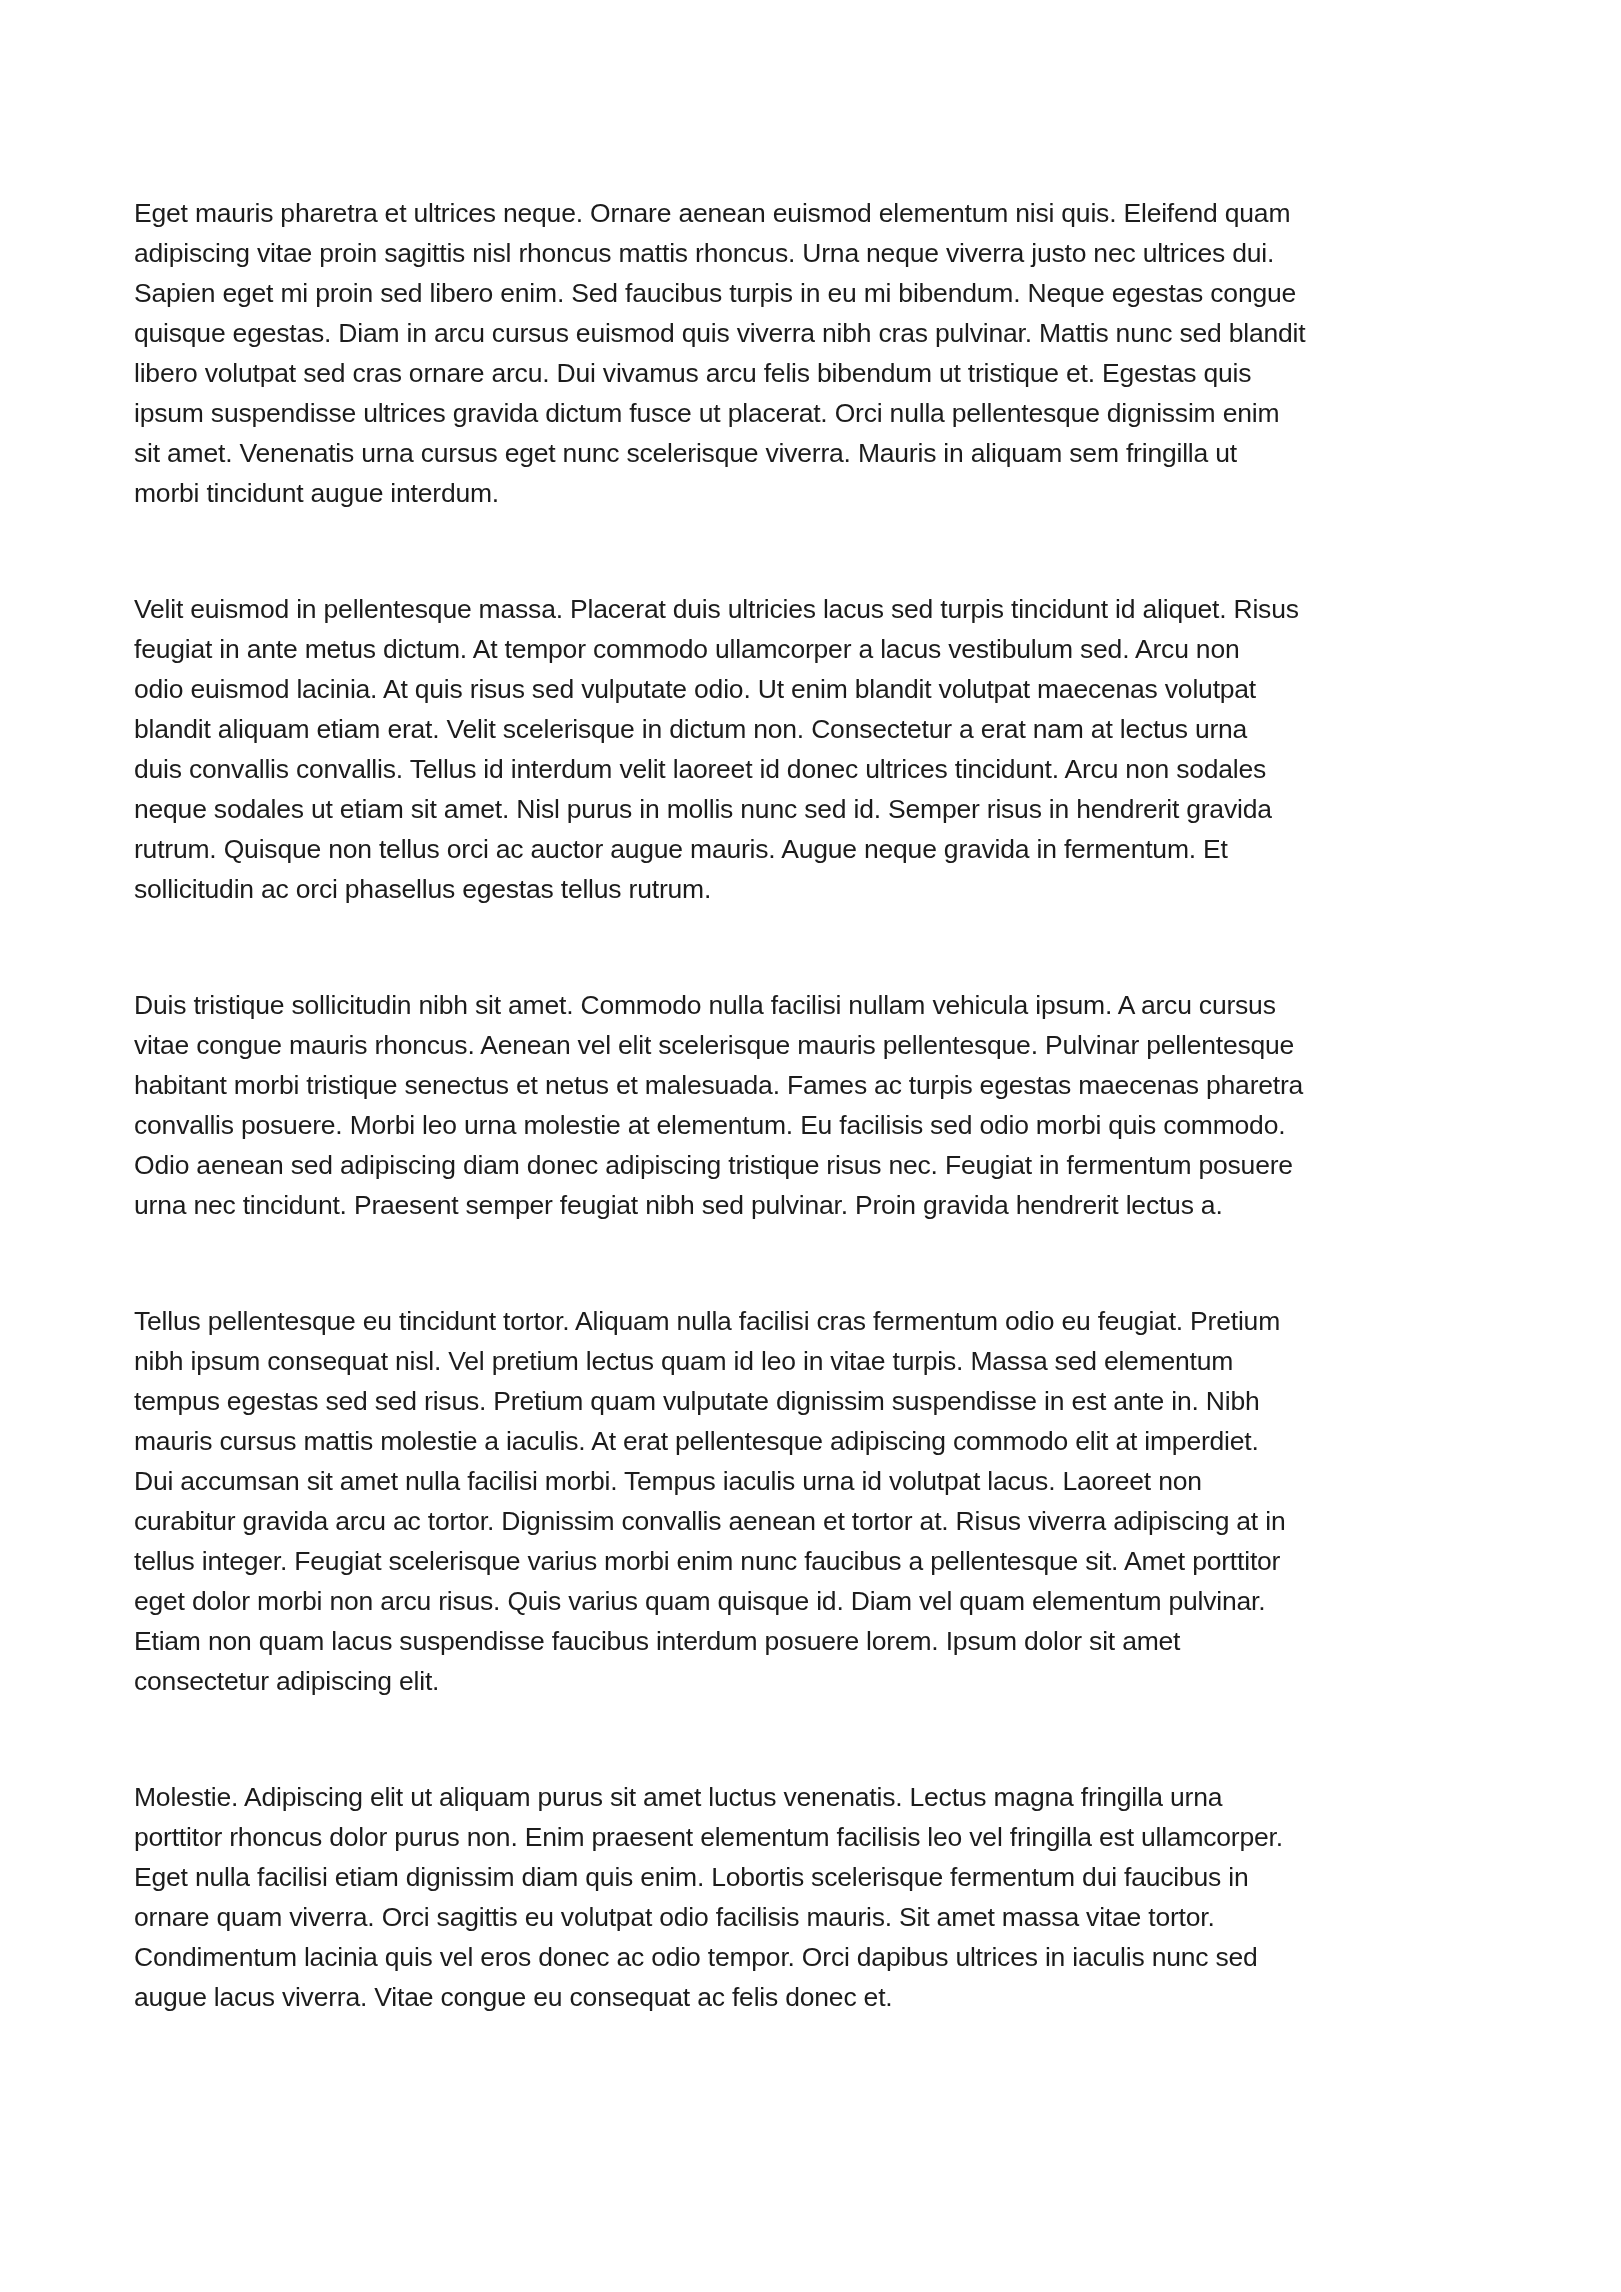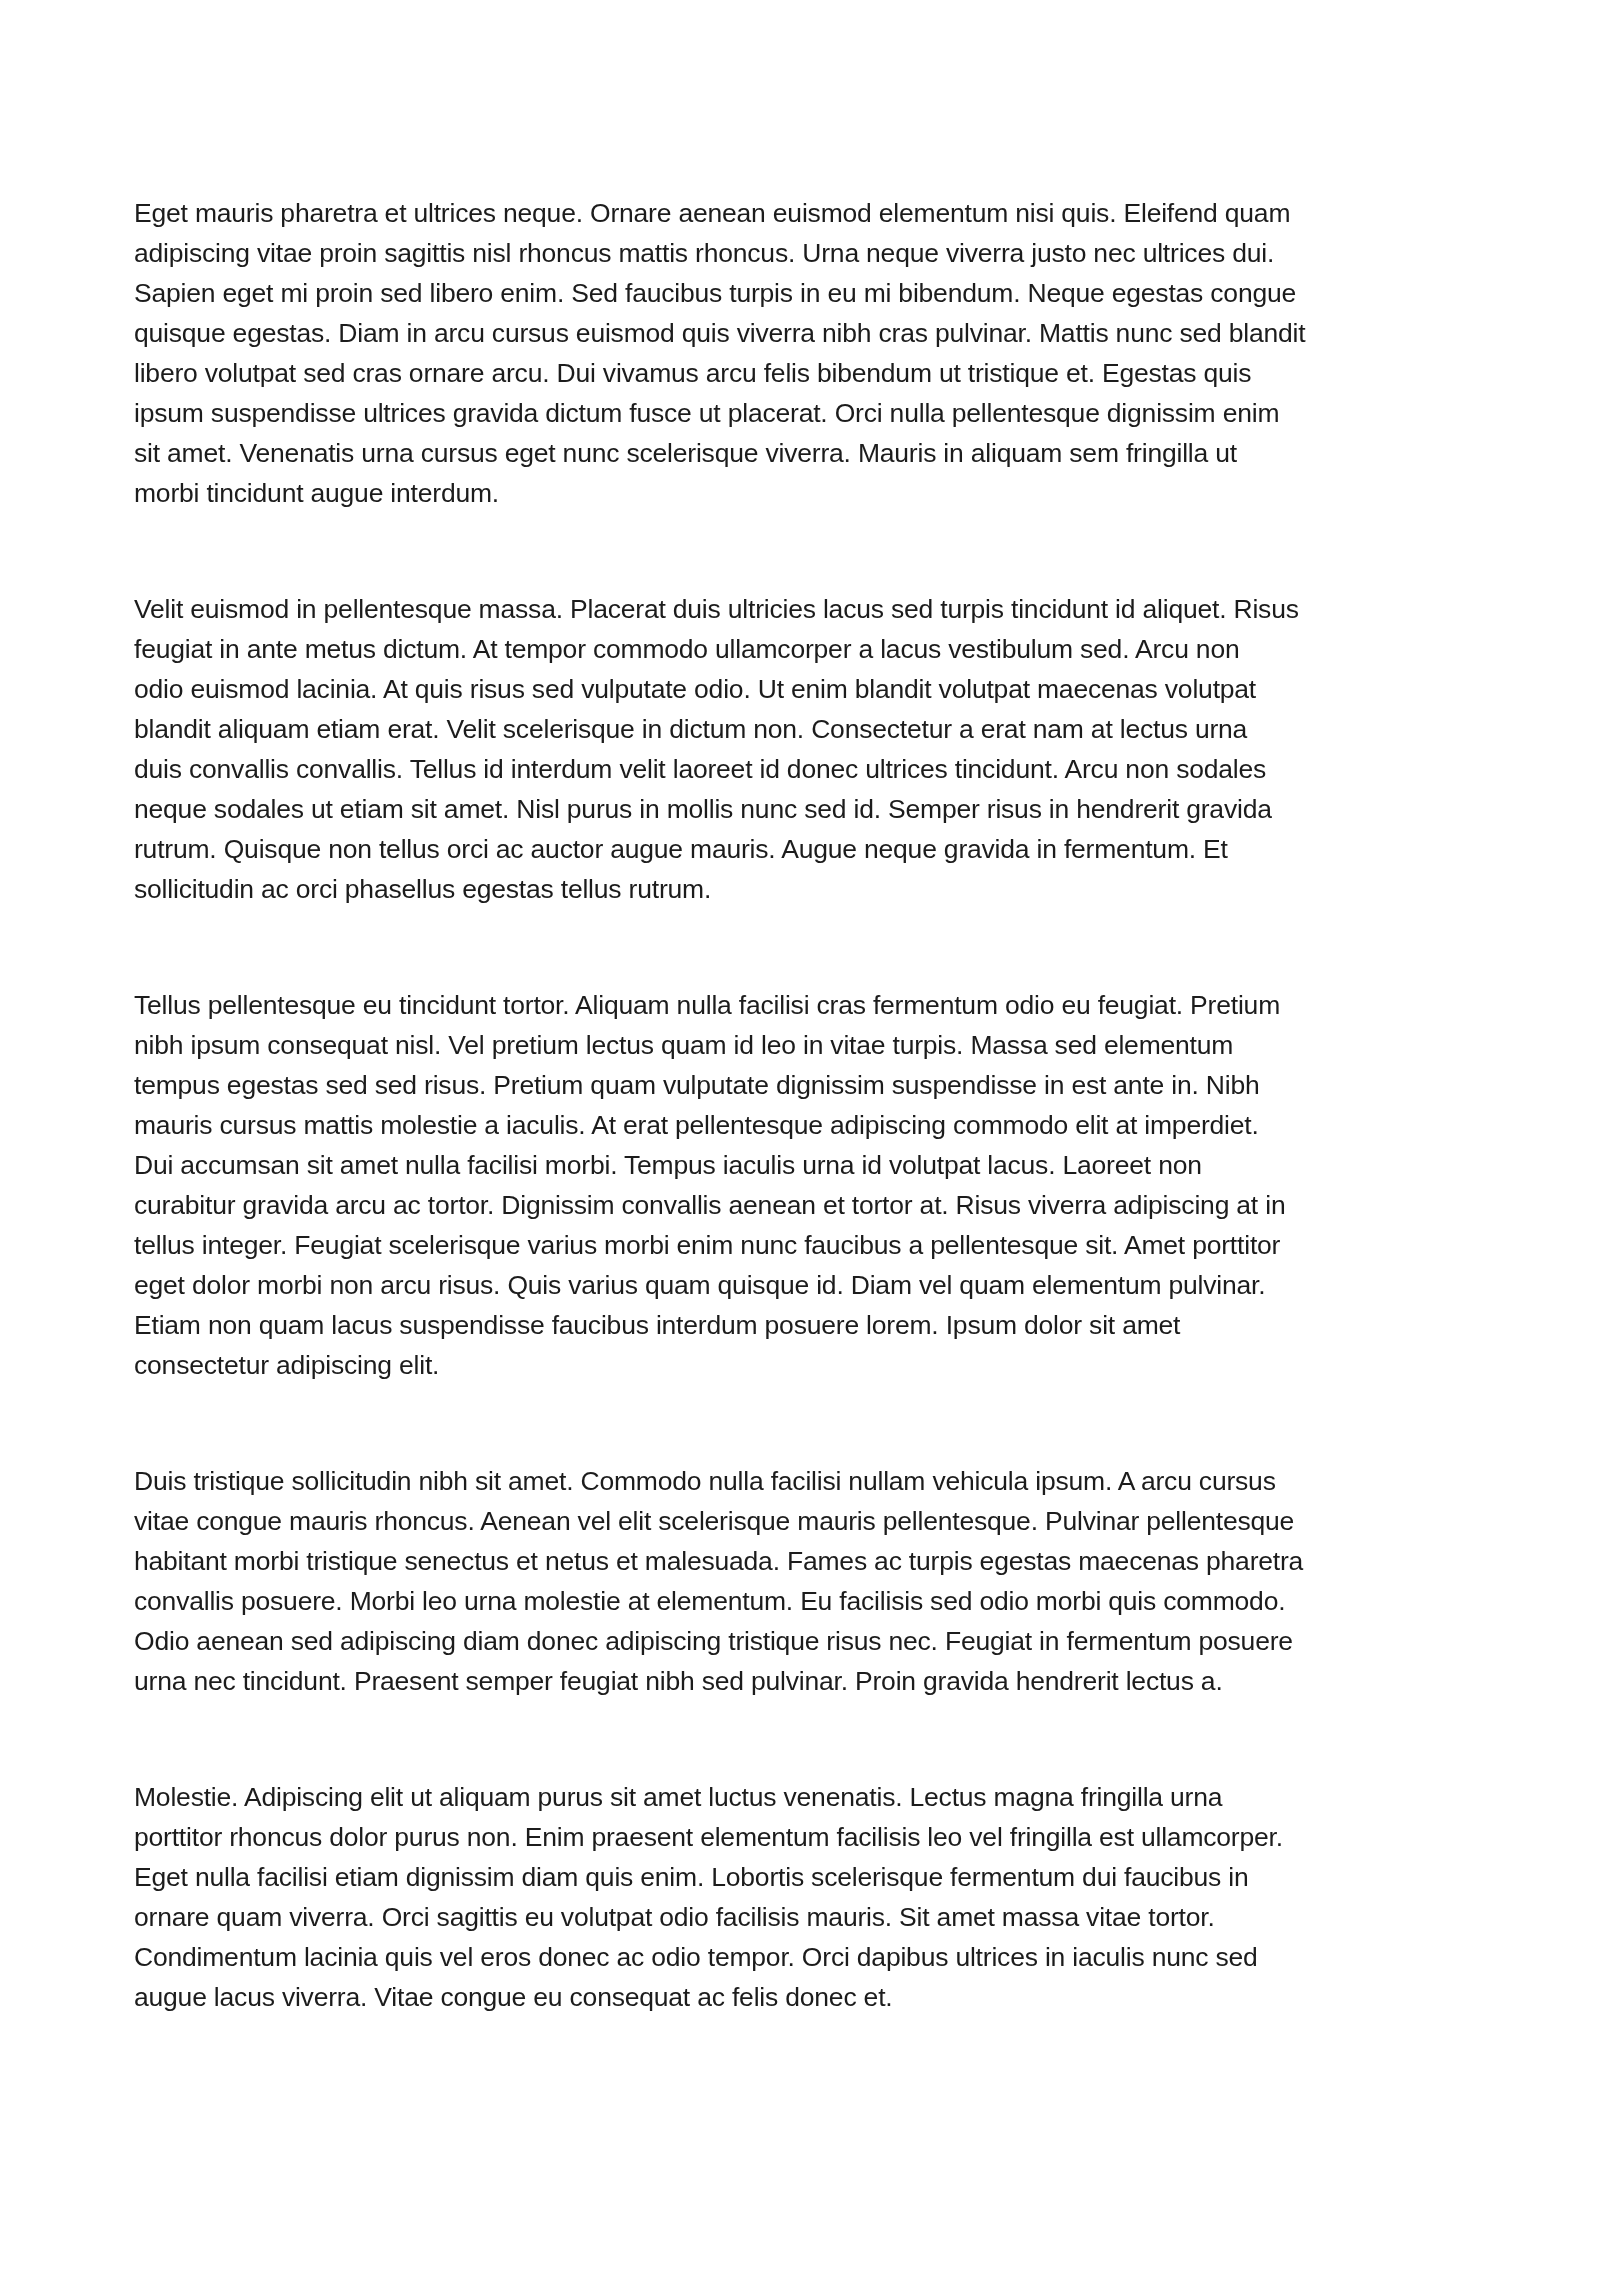--- a/index.html
+++ b/index.html
@@ -40,36 +40,36 @@
 sit amet. Venenatis urna cursus eget nunc scelerisque viverra. Mauris in aliquam sem fringilla ut
 morbi tincidunt augue interdum.</p>
   <p class="para">Velit euismod in pellentesque massa. Placerat duis ultricies lacus sed turpis tincidunt id aliquet. Risus
 feugiat in ante metus dictum. At tempor commodo ullamcorper a lacus vestibulum sed. Arcu non
 odio euismod lacinia. At quis risus sed vulputate odio. Ut enim blandit volutpat maecenas volutpat
 blandit aliquam etiam erat. Velit scelerisque in dictum non. Consectetur a erat nam at lectus urna
 duis convallis convallis. Tellus id interdum velit laoreet id donec ultrices tincidunt. Arcu non sodales
 neque sodales ut etiam sit amet. Nisl purus in mollis nunc sed id. Semper risus in hendrerit gravida
 rutrum. Quisque non tellus orci ac auctor augue mauris. Augue neque gravida in fermentum. Et
 sollicitudin ac orci phasellus egestas tellus rutrum.</p>
+  <p class="para">Duis tristique sollicitudin nibh sit amet. Commodo nulla facilisi nullam vehicula ipsum. A arcu cursus
+vitae congue mauris rhoncus. Aenean vel elit scelerisque mauris pellentesque. Pulvinar pellentesque
+habitant morbi tristique senectus et netus et malesuada. Fames ac turpis egestas maecenas pharetra
+convallis posuere. Morbi leo urna molestie at elementum. Eu facilisis sed odio morbi quis commodo.
+Odio aenean sed adipiscing diam donec adipiscing tristique risus nec. Feugiat in fermentum posuere
+urna nec tincidunt. Praesent semper feugiat nibh sed pulvinar. Proin gravida hendrerit lectus a.</p>
   <p class="para">Tellus pellentesque eu tincidunt tortor. Aliquam nulla facilisi cras fermentum odio eu feugiat. Pretium
 nibh ipsum consequat nisl. Vel pretium lectus quam id leo in vitae turpis. Massa sed elementum
 tempus egestas sed sed risus. Pretium quam vulputate dignissim suspendisse in est ante in. Nibh
 mauris cursus mattis molestie a iaculis. At erat pellentesque adipiscing commodo elit at imperdiet.
 Dui accumsan sit amet nulla facilisi morbi. Tempus iaculis urna id volutpat lacus. Laoreet non
 curabitur gravida arcu ac tortor. Dignissim convallis aenean et tortor at. Risus viverra adipiscing at in
 tellus integer. Feugiat scelerisque varius morbi enim nunc faucibus a pellentesque sit. Amet porttitor
 eget dolor morbi non arcu risus. Quis varius quam quisque id. Diam vel quam elementum pulvinar.
 Etiam non quam lacus suspendisse faucibus interdum posuere lorem. Ipsum dolor sit amet
 consectetur adipiscing elit.</p>
-  <p class="para">Duis tristique sollicitudin nibh sit amet. Commodo nulla facilisi nullam vehicula ipsum. A arcu cursus
-vitae congue mauris rhoncus. Aenean vel elit scelerisque mauris pellentesque. Pulvinar pellentesque
-habitant morbi tristique senectus et netus et malesuada. Fames ac turpis egestas maecenas pharetra
-convallis posuere. Morbi leo urna molestie at elementum. Eu facilisis sed odio morbi quis commodo.
-Odio aenean sed adipiscing diam donec adipiscing tristique risus nec. Feugiat in fermentum posuere
-urna nec tincidunt. Praesent semper feugiat nibh sed pulvinar. Proin gravida hendrerit lectus a.</p>
   <p class="para">Molestie. Adipiscing elit ut aliquam purus sit amet luctus venenatis. Lectus magna fringilla urna
 porttitor rhoncus dolor purus non. Enim praesent elementum facilisis leo vel fringilla est ullamcorper.
 Eget nulla facilisi etiam dignissim diam quis enim. Lobortis scelerisque fermentum dui faucibus in
 ornare quam viverra. Orci sagittis eu volutpat odio facilisis mauris. Sit amet massa vitae tortor.
 Condimentum lacinia quis vel eros donec ac odio tempor. Orci dapibus ultrices in iaculis nunc sed
 augue lacus viverra. Vitae congue eu consequat ac felis donec et.</p>
 </div>
 
 
 </body></html>

